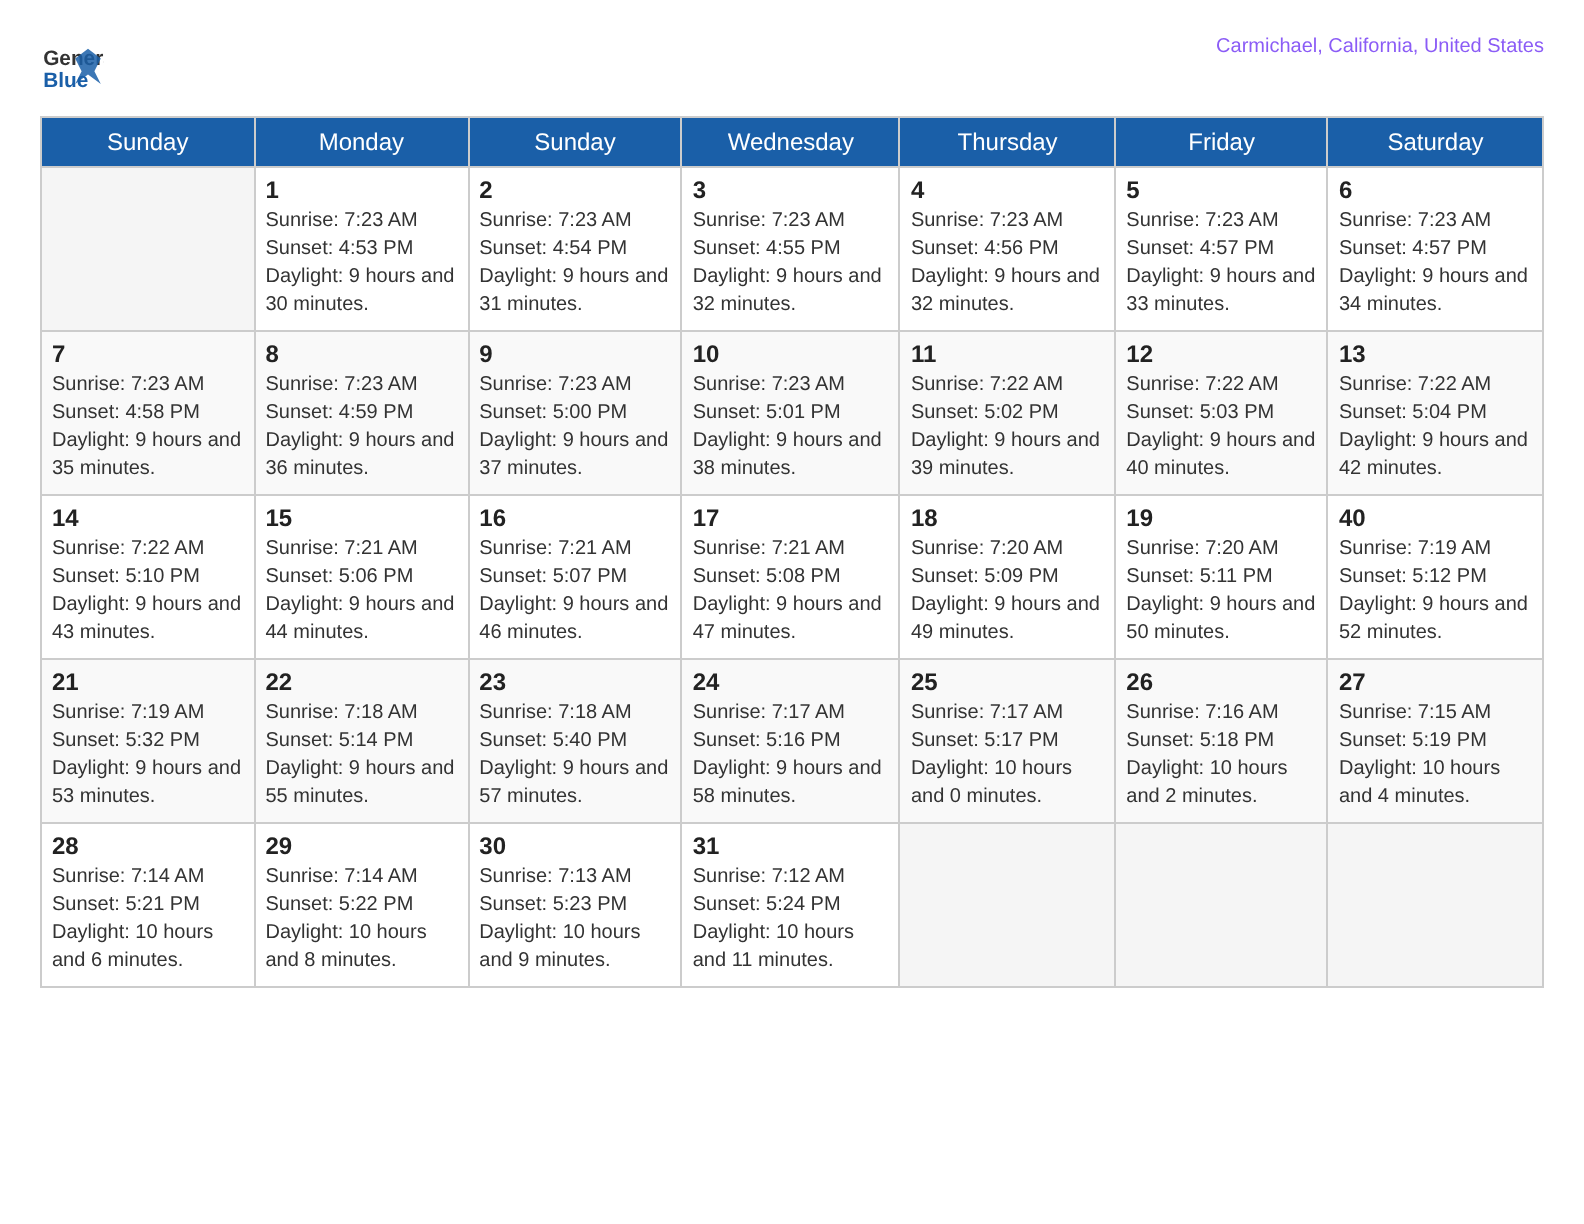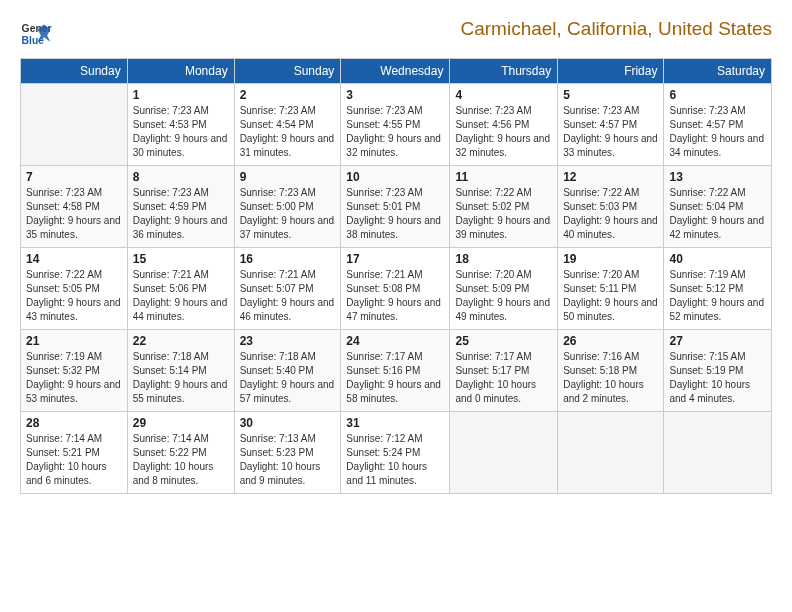--- a/index.html
+++ b/index.html
@@ -32,32 +32,32 @@
     .title-area {
       text-align: right;
     }
     .month-title {
       font-size: 32px;
       font-weight: bold;
       color: #333;
       line-height: 1.1;
     }
     .subtitle {
-      font-size: 19px;
-      color: #a16207;
+      font-size: 10px;
+      color: #8b5cf6;
     }
     .calendar {
       width: 100%;
       border-collapse: collapse;
       font-size: 10.5px;
     }
     .calendar th {
       background-color: #1a5fa8;
       color: #fff;
-      text-align: right;
+      text-align: center;
       padding: 5px 6px;
       font-size: 12px;
       font-weight: normal;
       border: 1px solid #ccc;
     }
     .calendar td {
       border: 1px solid #ccc;
       vertical-align: top;
       padding: 4px 5px;
       width: 113px;
@@ -221,21 +221,21 @@
             <span>Sunset: 5:04 PM</span><br>
             <span>Daylight: 9 hours and 42 minutes.</span>
           </div>
         </td>
         </tr>
         <tr>
           <td>
           <span class="day-num">14</span>
           <div class="day-info">
             <span>Sunrise: 7:22 AM</span><br>
-            <span>Sunset: 5:05 PM</span><br>
+            <span>Sunset: 5:10 PM</span><br>
             <span>Daylight: 9 hours and 43 minutes.</span>
           </div>
         </td>
           <td>
           <span class="day-num">15</span>
           <div class="day-info">
             <span>Sunrise: 7:21 AM</span><br>
             <span>Sunset: 5:06 PM</span><br>
             <span>Daylight: 9 hours and 44 minutes.</span>
           </div>

